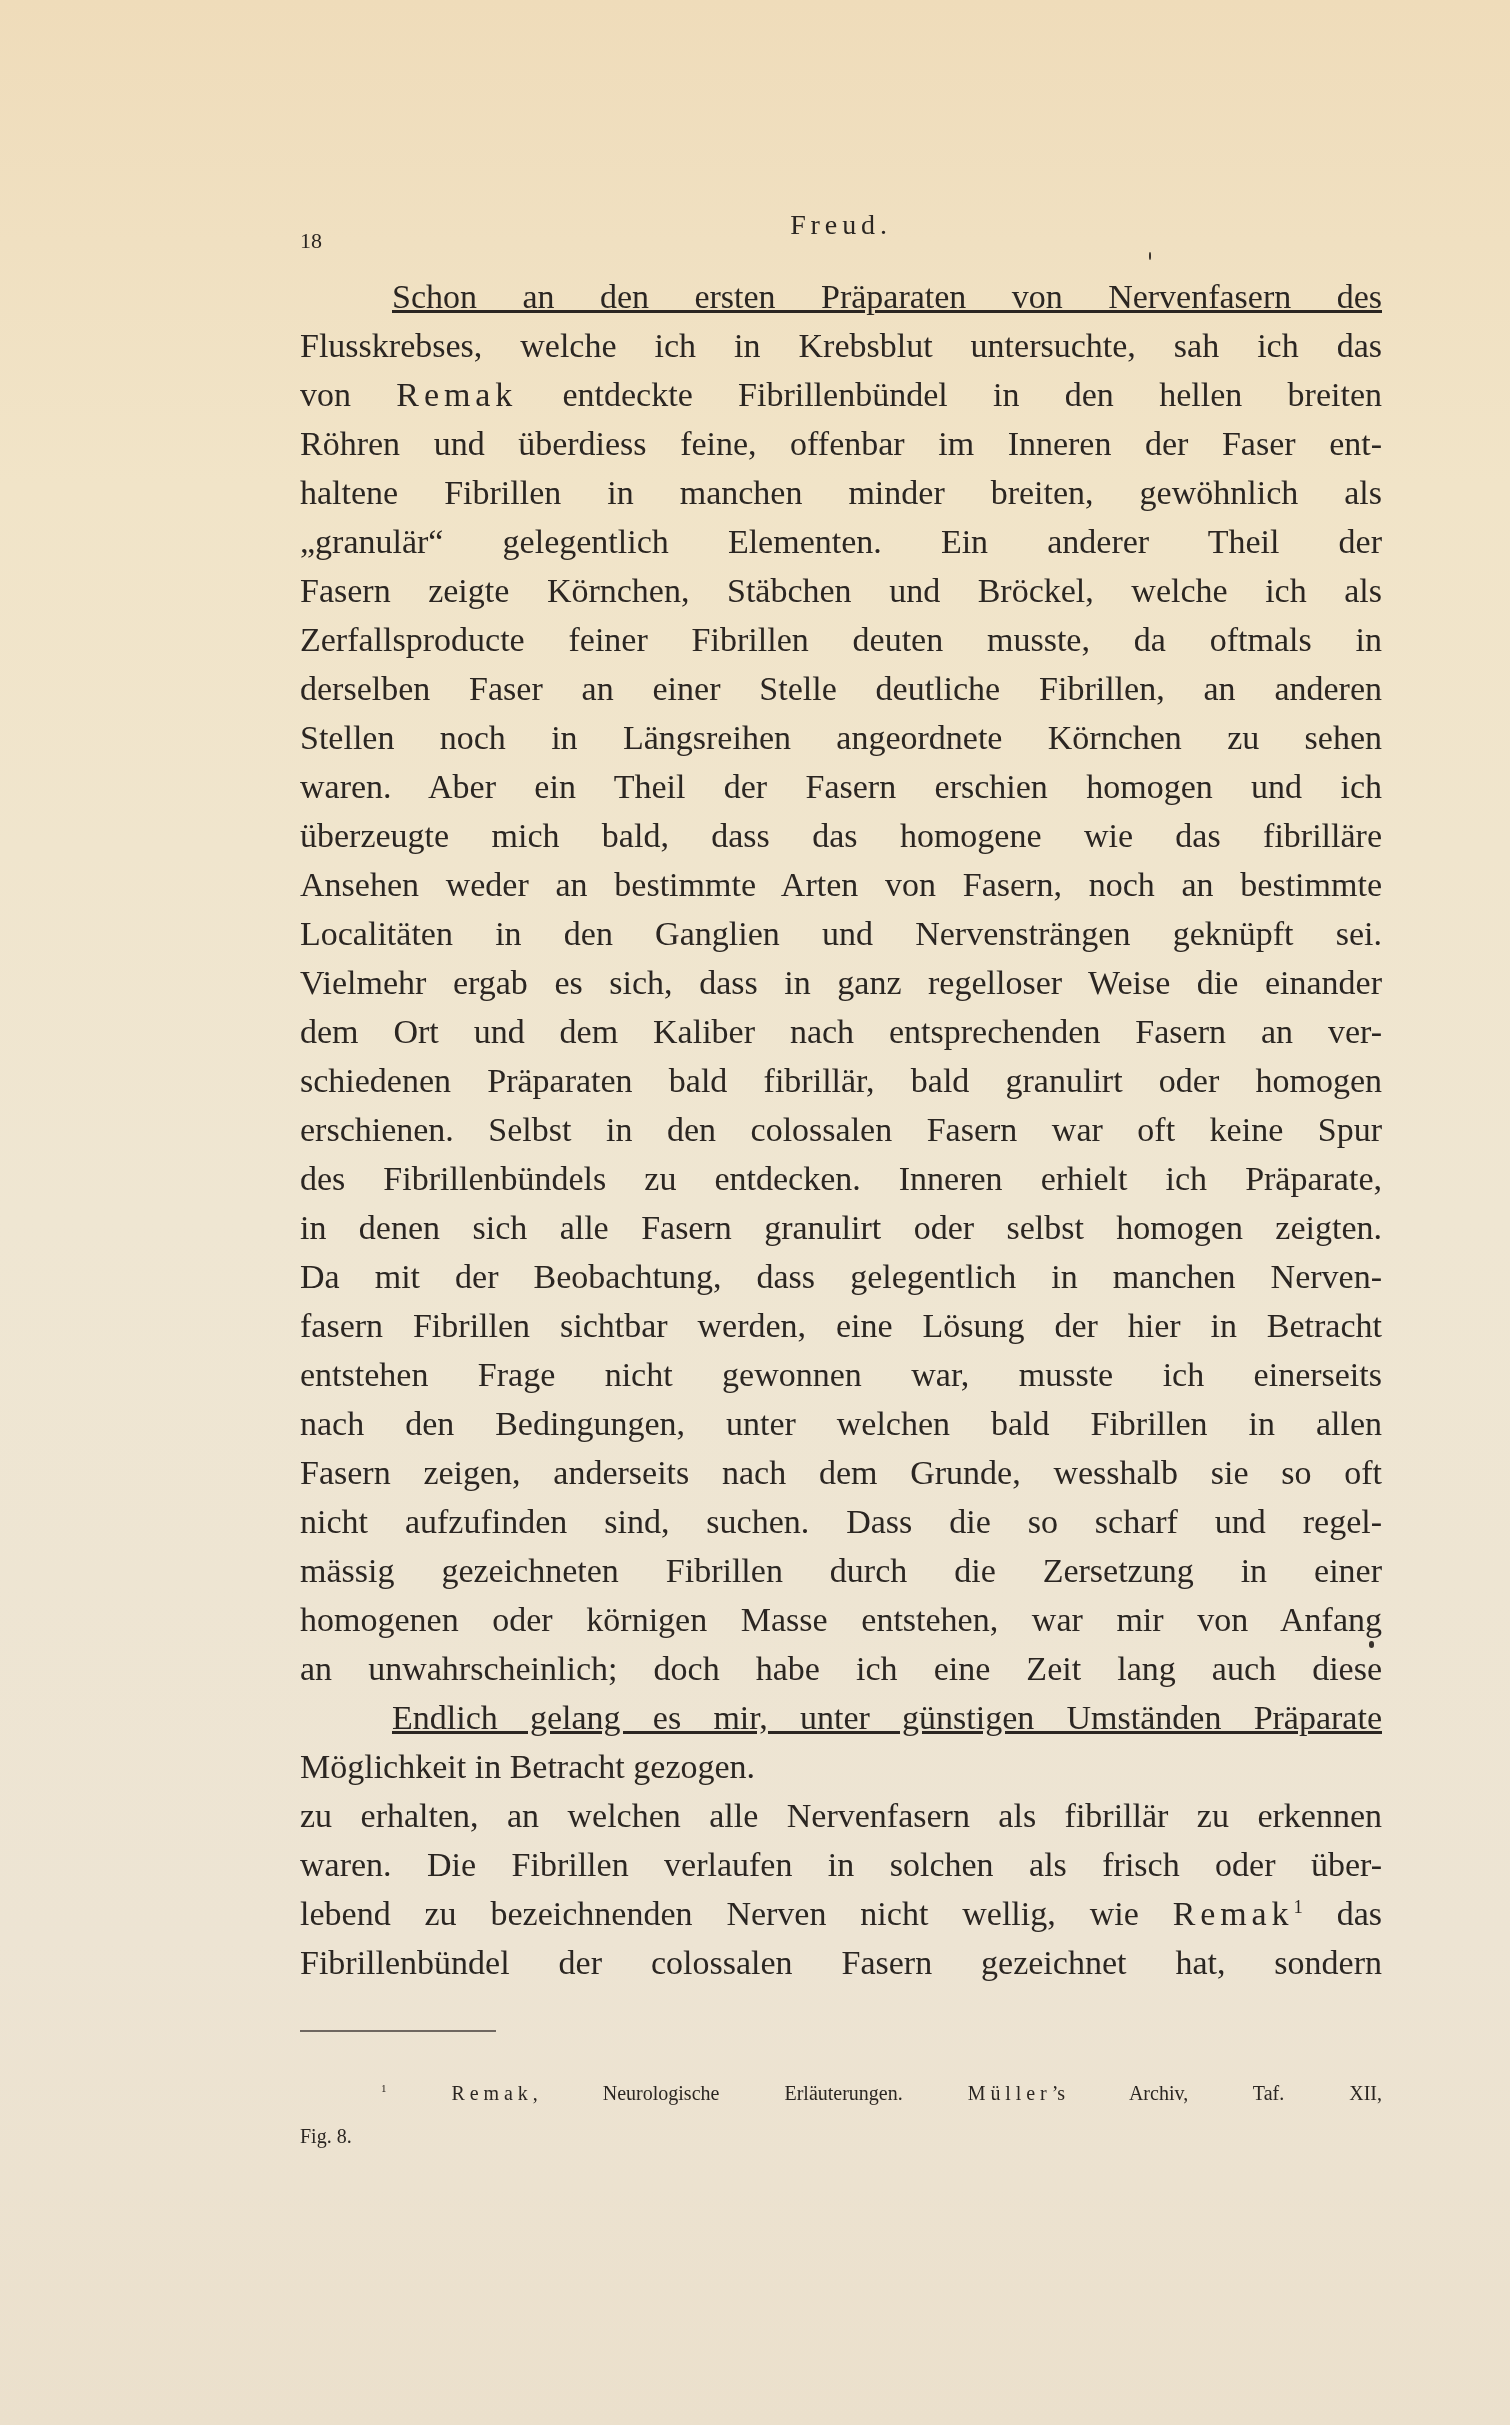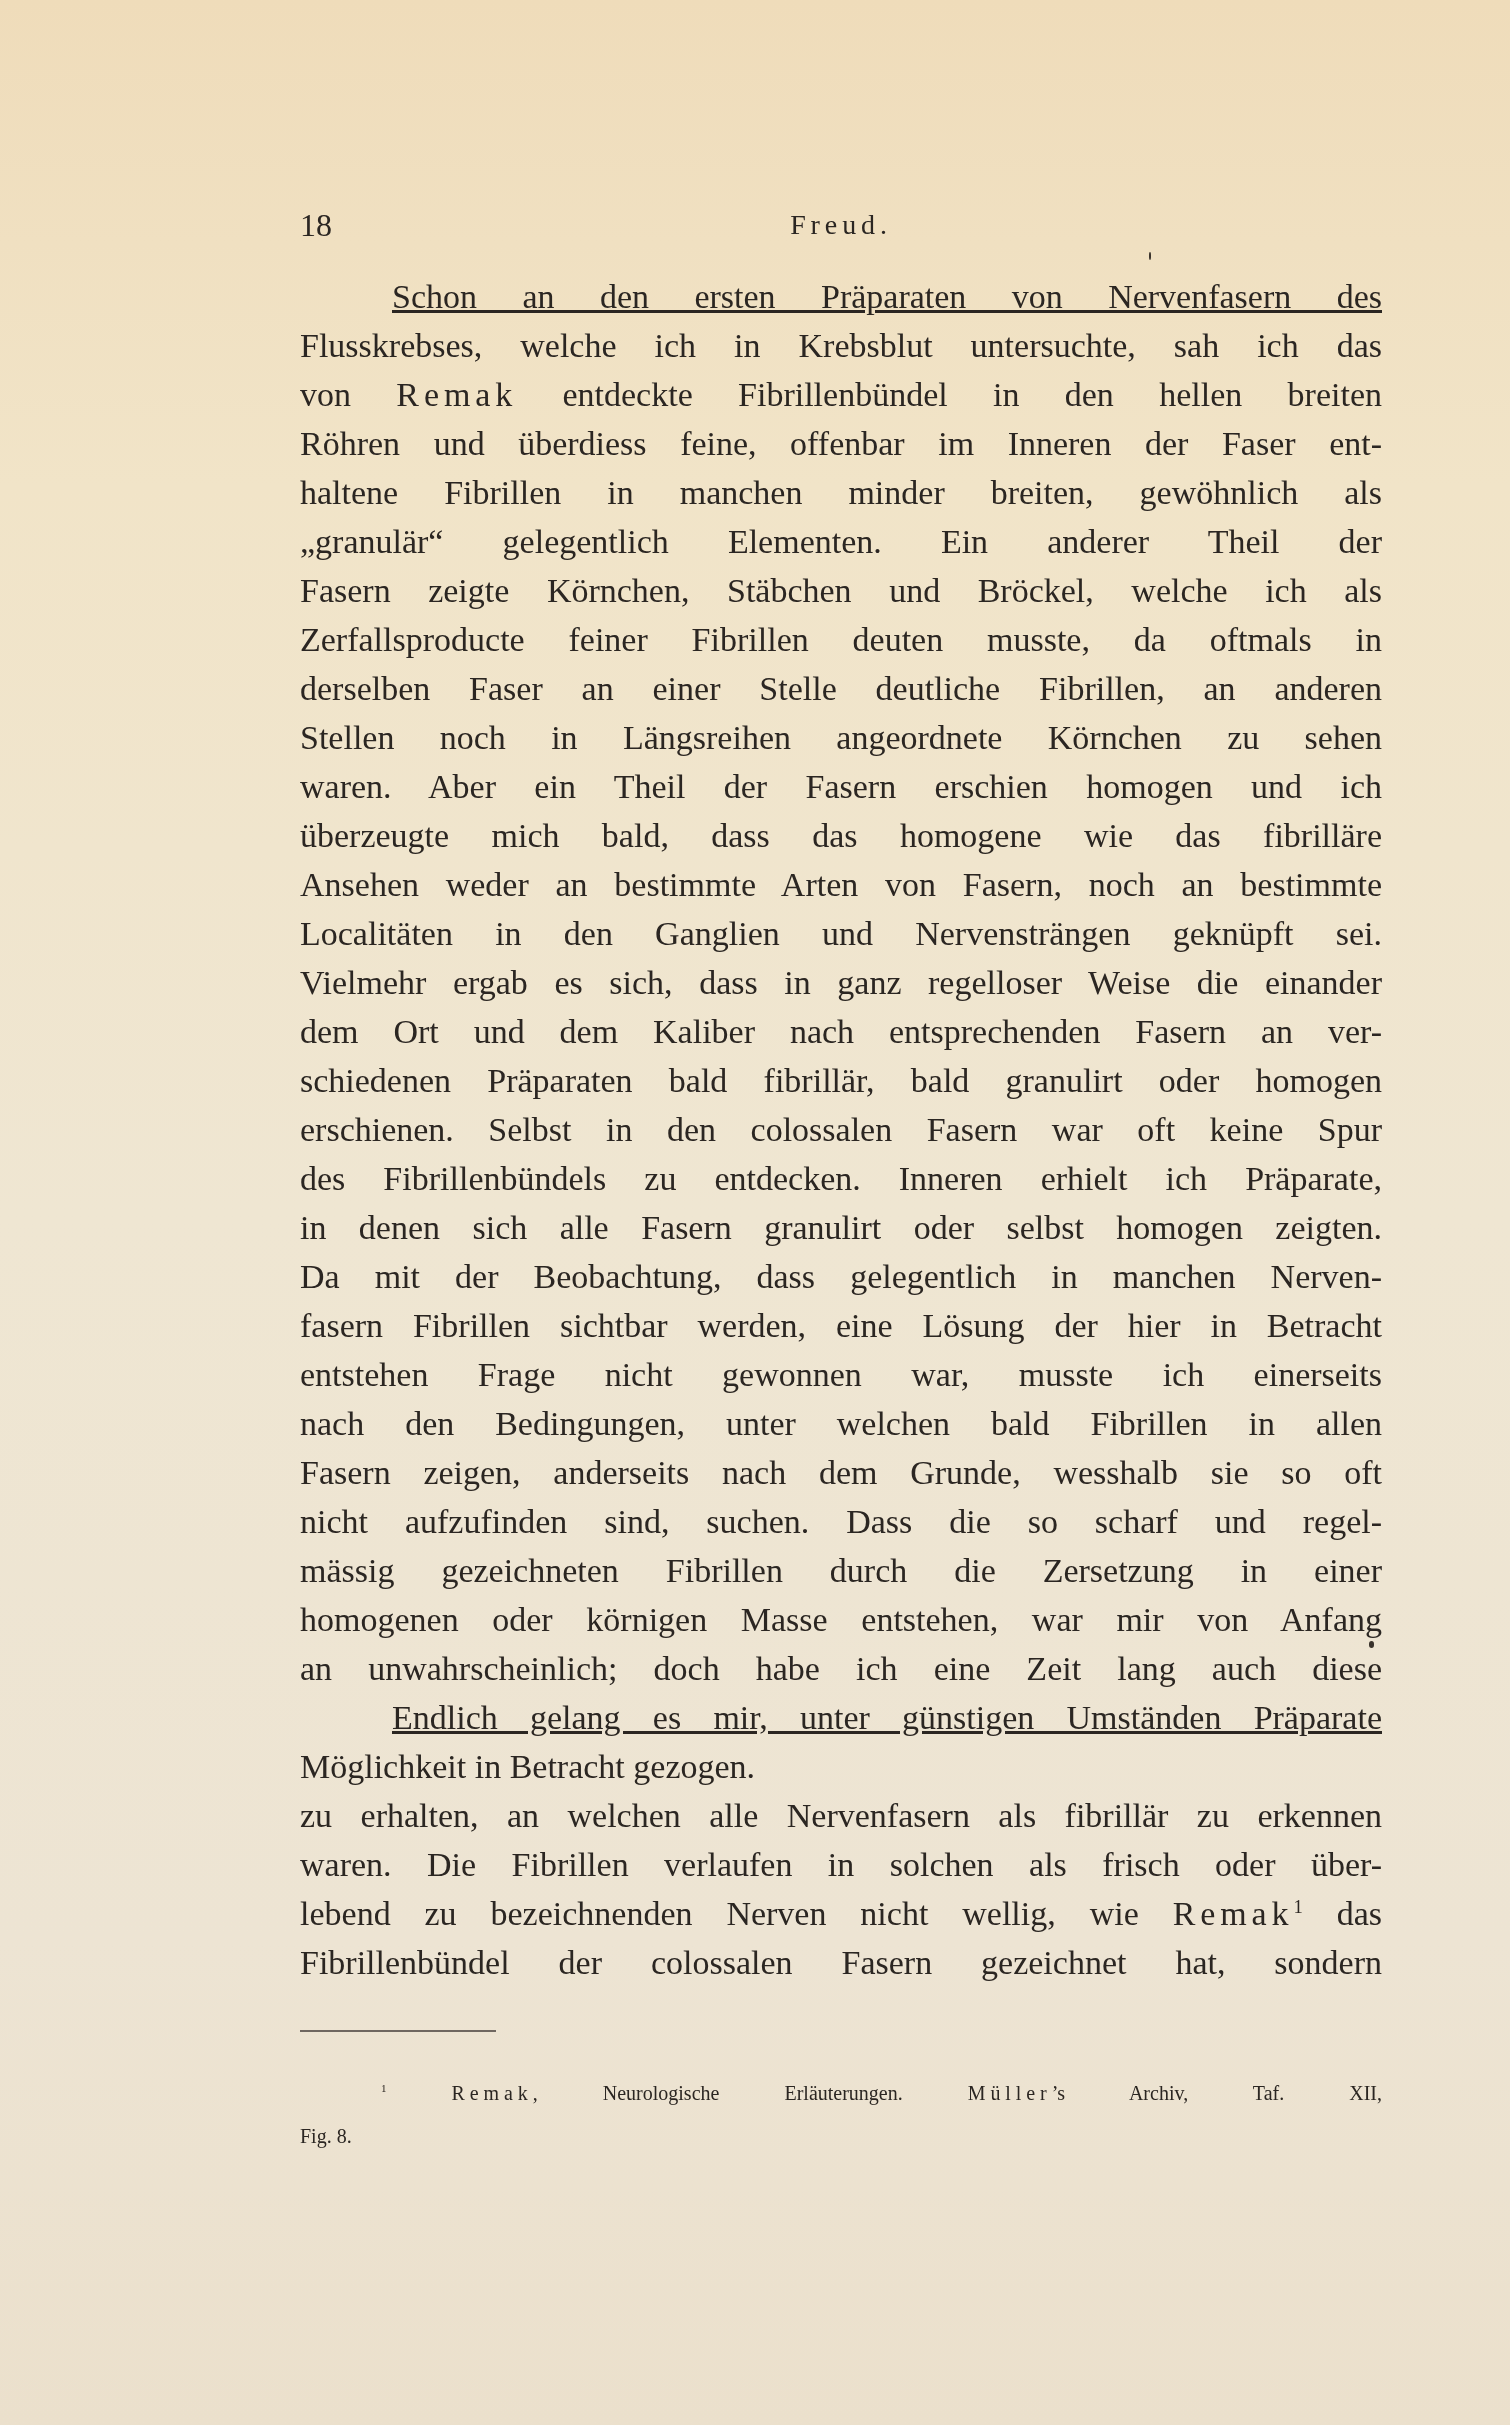--- a/index.html
+++ b/index.html
@@ -5,21 +5,21 @@
     html, body { margin: 0; padding: 0; }
     body {
       width: 1510px; height: 2426px; overflow: hidden;
       background: linear-gradient(180deg, #efdcba 0%, #f1e4c8 20%, #efe6d2 50%, #ede4d3 80%, #ebe0cc 100%);
       font-family: "Liberation Serif", "DejaVu Serif", serif;
       color: #2b2622;
       position: relative;
     }
     .page { position: absolute; left: 0; top: 0; width: 1510px; height: 2426px; }
     .running-head { position: absolute; top: 206px; left: 300px; width: 1082px; height: 38px; }
-    .page-number { position: absolute; left: 0; top: 0; font-size: 32px; line-height: 38px; }
+    .page-number { position: absolute; left: 0; top: 16px; font-size: 22px; line-height: 38px; }
     .running-title { position: absolute; left: 0; right: 0; text-align: center; font-size: 28px; letter-spacing: 5.4px; line-height: 38px; }
     .body-text { position: absolute; top: 272px; left: 300px; width: 1082px; }
     .line { display: block; height: 49px; line-height: 49px; font-size: 34px; text-align: justify; text-align-last: justify; white-space: nowrap; }
     .line.last { text-align-last: left; }
     .line.indent { padding-left: 92px; text-decoration: underline; }
     .spaced { letter-spacing: 4.9px; }
     .footnote-rule { position: absolute; left: 300px; top: 2030px; width: 196px; height: 0; border-top: 2.2px solid #6f6760; }
     .footnotes { position: absolute; left: 300px; top: 2072px; width: 1082px; }
     .fn-line { display: block; height: 43px; line-height: 43px; font-size: 20px; white-space: nowrap; }
     .fn-line.first { padding-left: 81px; text-align: justify; text-align-last: justify; }

